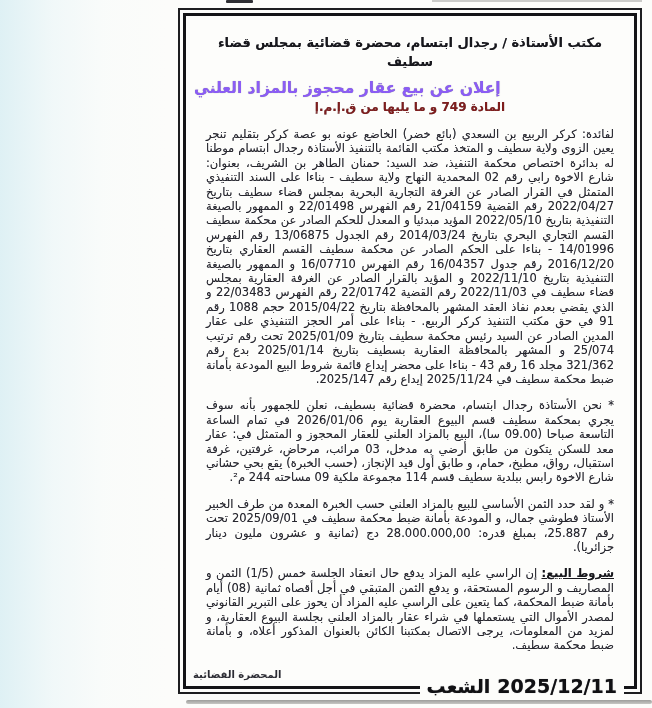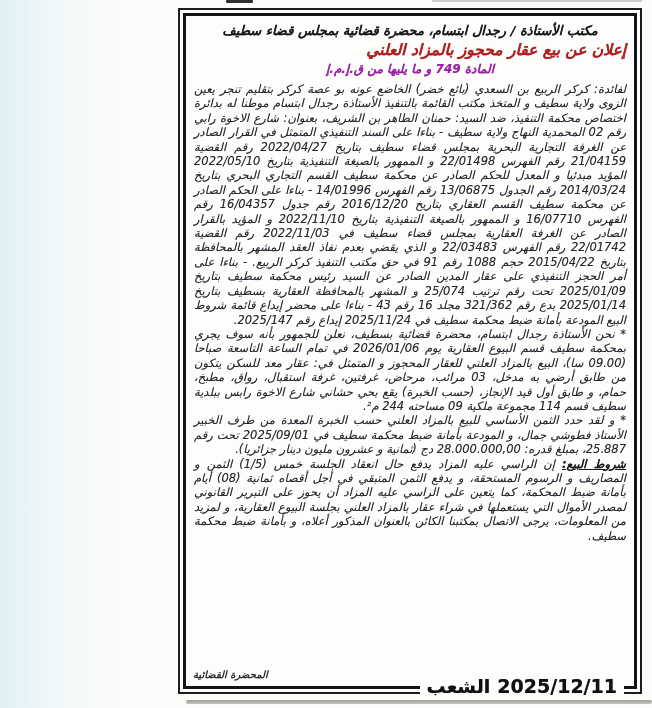--- a/index.html
+++ b/index.html
@@ -40,52 +40,52 @@
   .notice-box{
     position:absolute;left:178px;top:8px;width:464px;height:686px;
     border:2px solid #1d1d20;
     background:#fdfdfb;
     box-sizing:border-box;
   }
   .notice-inner{
     position:absolute;inset:3px;
     border:3px solid #141417;
     box-sizing:border-box;
-    padding:5px 8px 30px 8px;
+    padding:17px 8px 30px 8px;
     direction:rtl;
     overflow:hidden;
-    font-style:italic;
   }
   .office-line{
     text-align:center;
     font-weight:bold;
     font-size:13px;
     line-height:19px;
     color:#17171c;
     text-shadow:0 0 0.6px rgba(20,20,30,.5);
   }
   .notice-title{
-    text-align:right;
+    text-align:left;
     font-weight:bold;
     font-size:15.5px;
     line-height:21px;
-    color:#b91c1c;
+    margin-top:7px;
+    color:#8b5cf6;
     text-shadow:0 0 0.7px rgba(20,20,30,.55);
   }
   .notice-subtitle{
     text-align:center;
     font-weight:bold;
     font-size:12px;
     line-height:16px;
     margin-bottom:5px;
-    color:#a21caf;
+    color:#7f1d1d;
     text-shadow:0 0 0.6px rgba(20,20,30,.5);
   }
   .body-par{
-    margin:0;
+    margin:12px;
     font-size:11.5px;
     line-height:14.4px;
     text-align:justify;
     text-justify:inter-word;
     color:#26262e;
     text-shadow:0 0 0.5px rgba(40,40,55,.4);
   }
   .terms-lead{
     font-weight:bold;
     text-decoration:underline;

